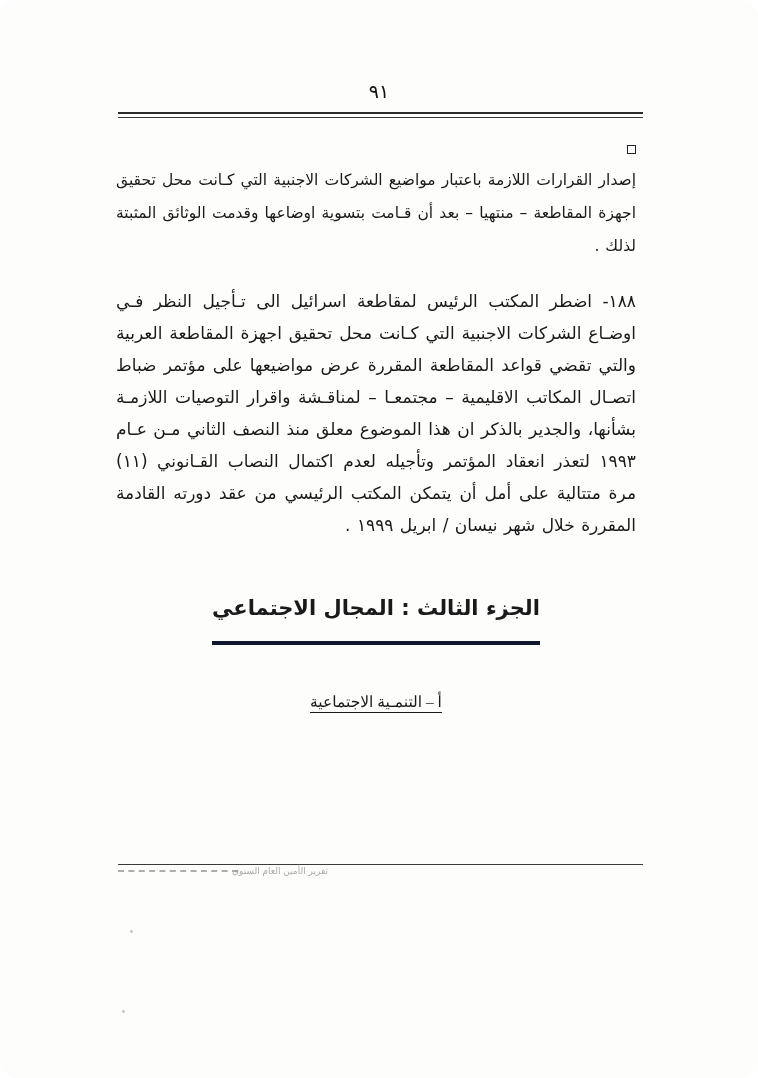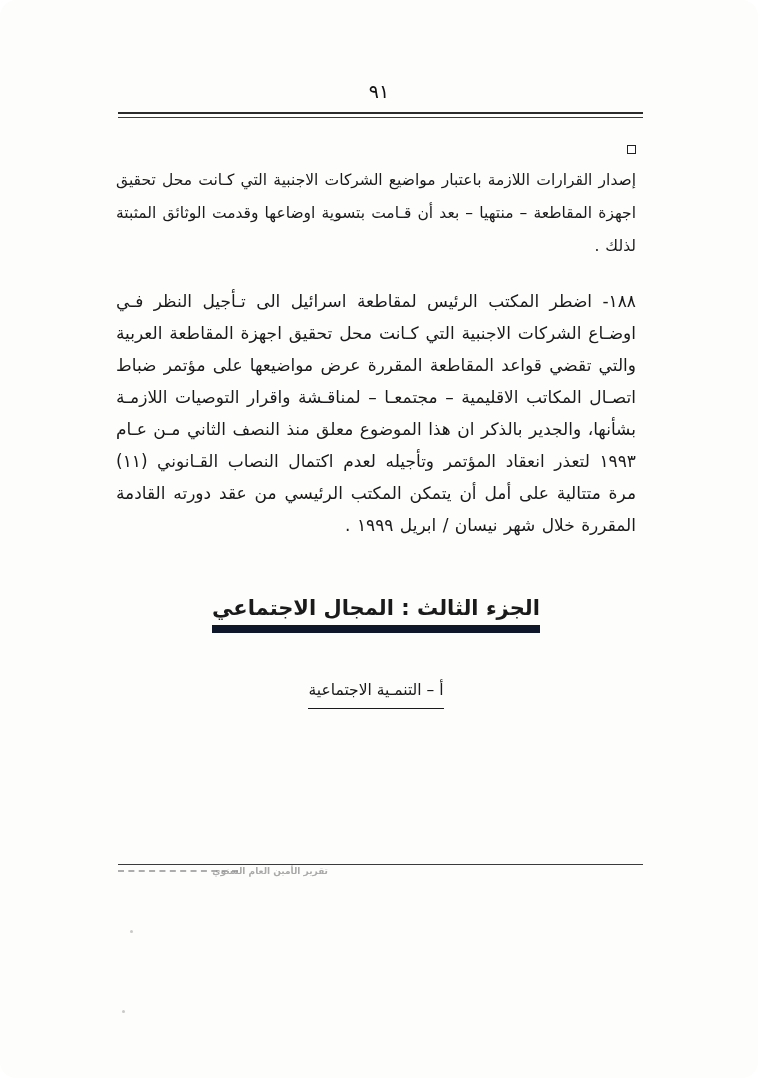--- a/index.html
+++ b/index.html
@@ -104,57 +104,57 @@
   .section-title-wrap {
     margin-top: 52px;
     margin-bottom: 48px;
     text-align: center;
   }
   .section-title {
     display: inline-block;
     font-size: 21px;
     font-weight: bold;
     letter-spacing: 0px;
-    border-bottom: 8px solid #0f172a;
-    padding-bottom: 2px;
+    border-bottom: 4px solid #0f172a;
+    padding-bottom: 18px;
     line-height: 30px;
   }
 
   .subsection {
     margin-top: 22px;
     margin-bottom: 6px;
     font-size: 15.5px;
     text-align: center;
   }
   .subsection .label {
     display: inline-block;
     border-bottom: 1.5px solid #1a1a1a;
-    padding-bottom: 9px;
+    padding-bottom: 1px;
     letter-spacing: 1px;
+    font-family: Liberation Serif, serif;
   }
 
   
   .rule-bottom {
     position: absolute;
     top: 864px;
     left: 118px;
     width: 525px;
     border-top: 1.5px solid #3b3b3b;
   }
   .footer-note {
     position: absolute;
     top: 866px;
     right: 430px;
     width: 220px;
     font-size: 9px;
     color: #8e8e8e;
     letter-spacing: 0.5px;
     filter: blur(0.4px);
     opacity: 0.75;
-    font-weight: bold;
   }
   .footer-dashes {
     position: absolute;
     top: 870px;
     left: 118px;
     width: 120px;
     border-top: 2px dashed #9a9a9a;
     opacity: 0.8;
   }
   .speck {

